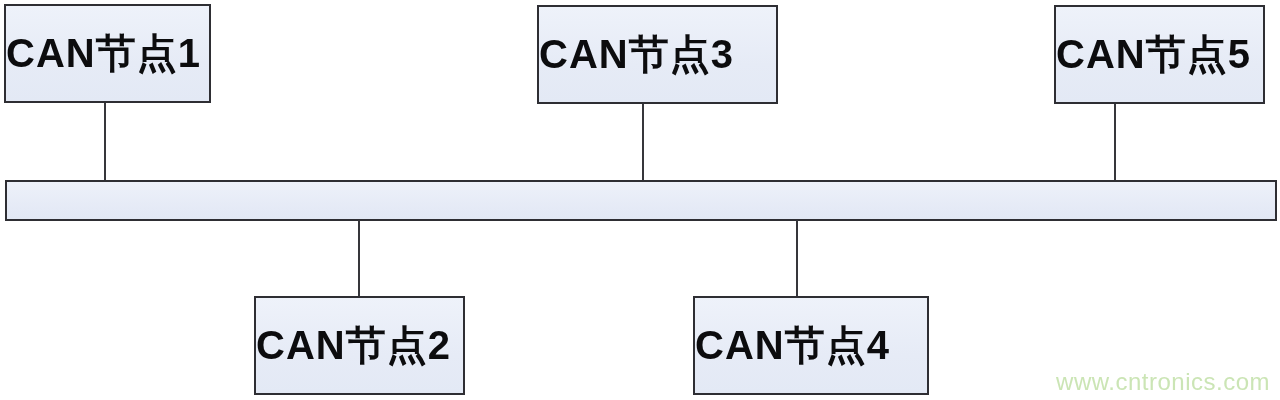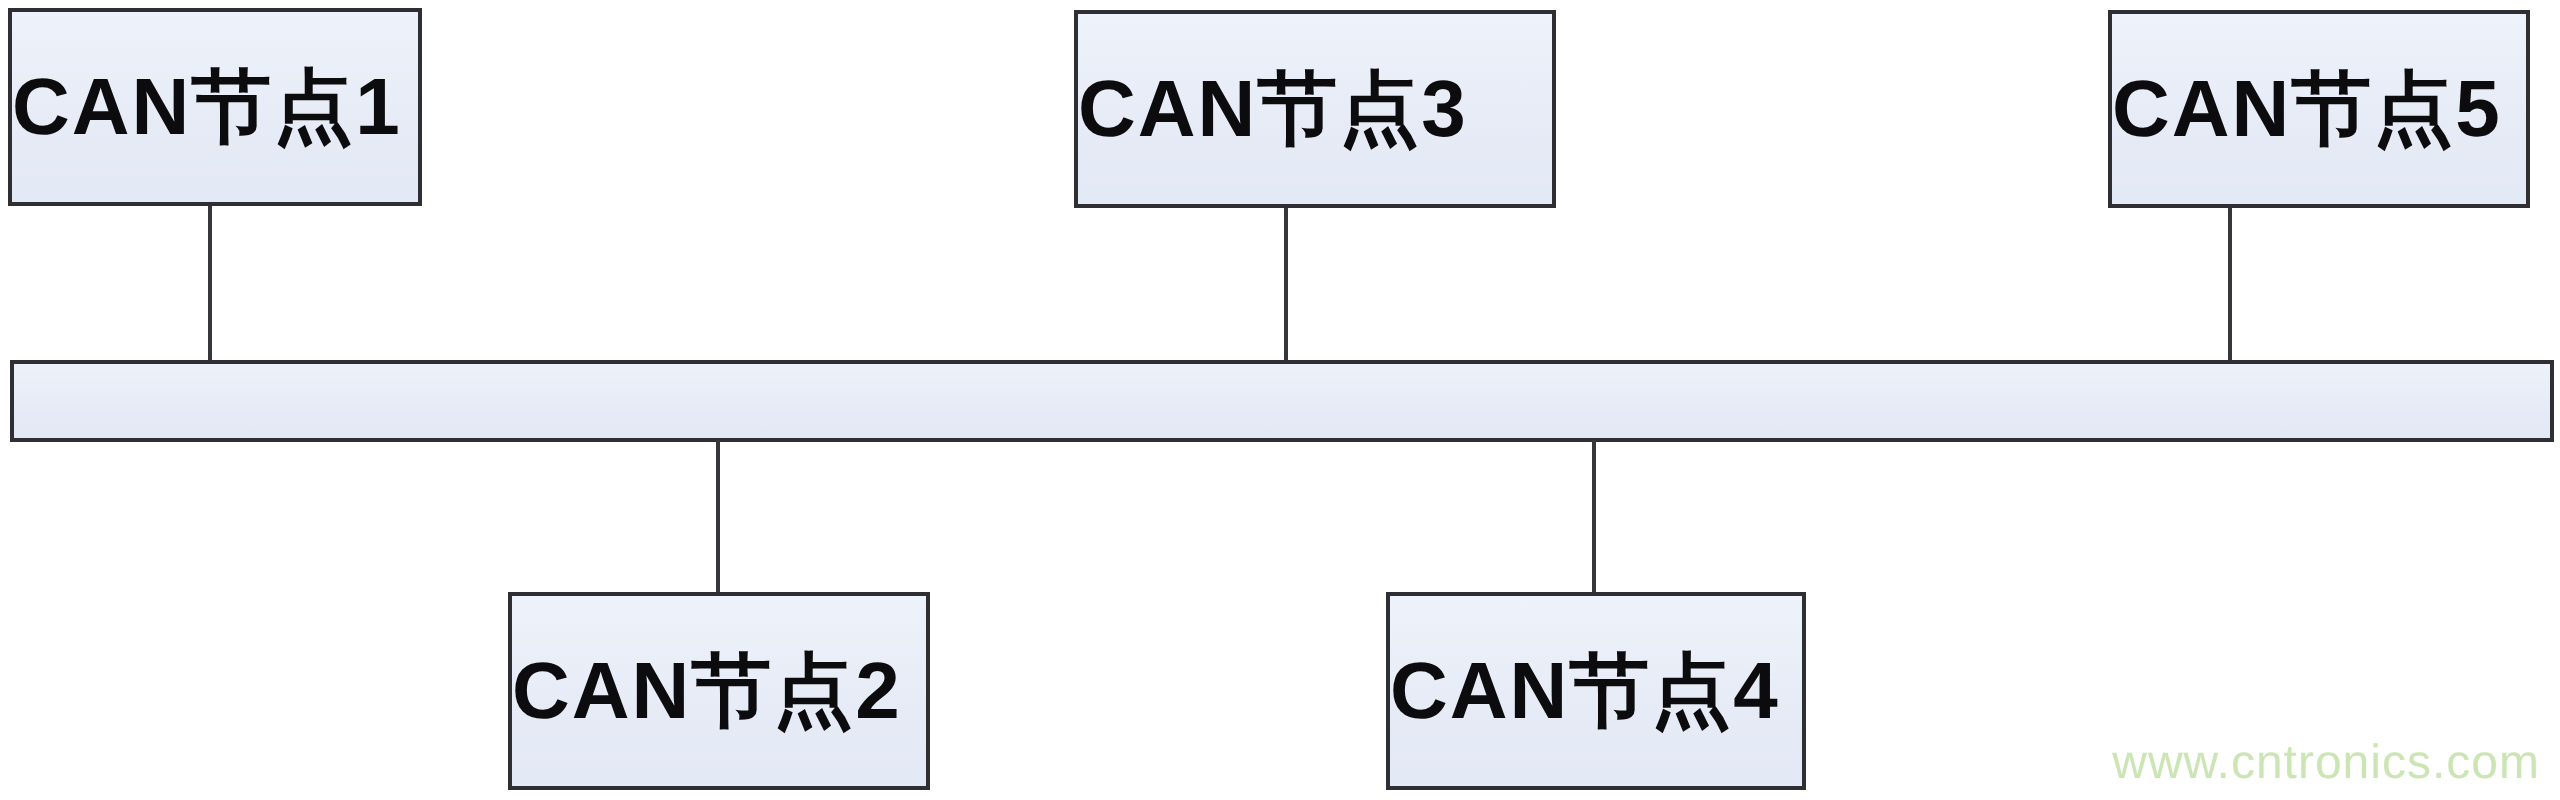--- a/index.html
+++ b/index.html
@@ -28,21 +28,21 @@
     font-size: 40px;
     font-weight: 700;
     color: #0c0c0e;
     letter-spacing: 1px;
     white-space: nowrap;
   }
   .node1 { left: 4px;    top: 4px;   width: 207px; height: 99px; }
   .node3 { left: 537px;  top: 5px;   width: 241px; height: 99px; }
   .node5 { left: 1012px; top: 5px;   width: 211px; height: 99px; margin-left: 42px; }
   .node2 { left: 254px;  top: 296px; width: 211px; height: 99px; }
-  .node4 { left: 693px;  top: 296px; width: 210px; height: 99px; }
+  .node4 { left: 693px;  top: 296px; width: 236px; height: 99px; }
   .bus {
     position: absolute;
     box-sizing: border-box;
     left: 5px;
     top: 180px;
     width: 1272px;
     height: 41px;
     background: linear-gradient(180deg, #edf1f9 0%, #e5eaf6 70%, #e2e8f4 100%);
     border: 2px solid #2e2e33;
   }

